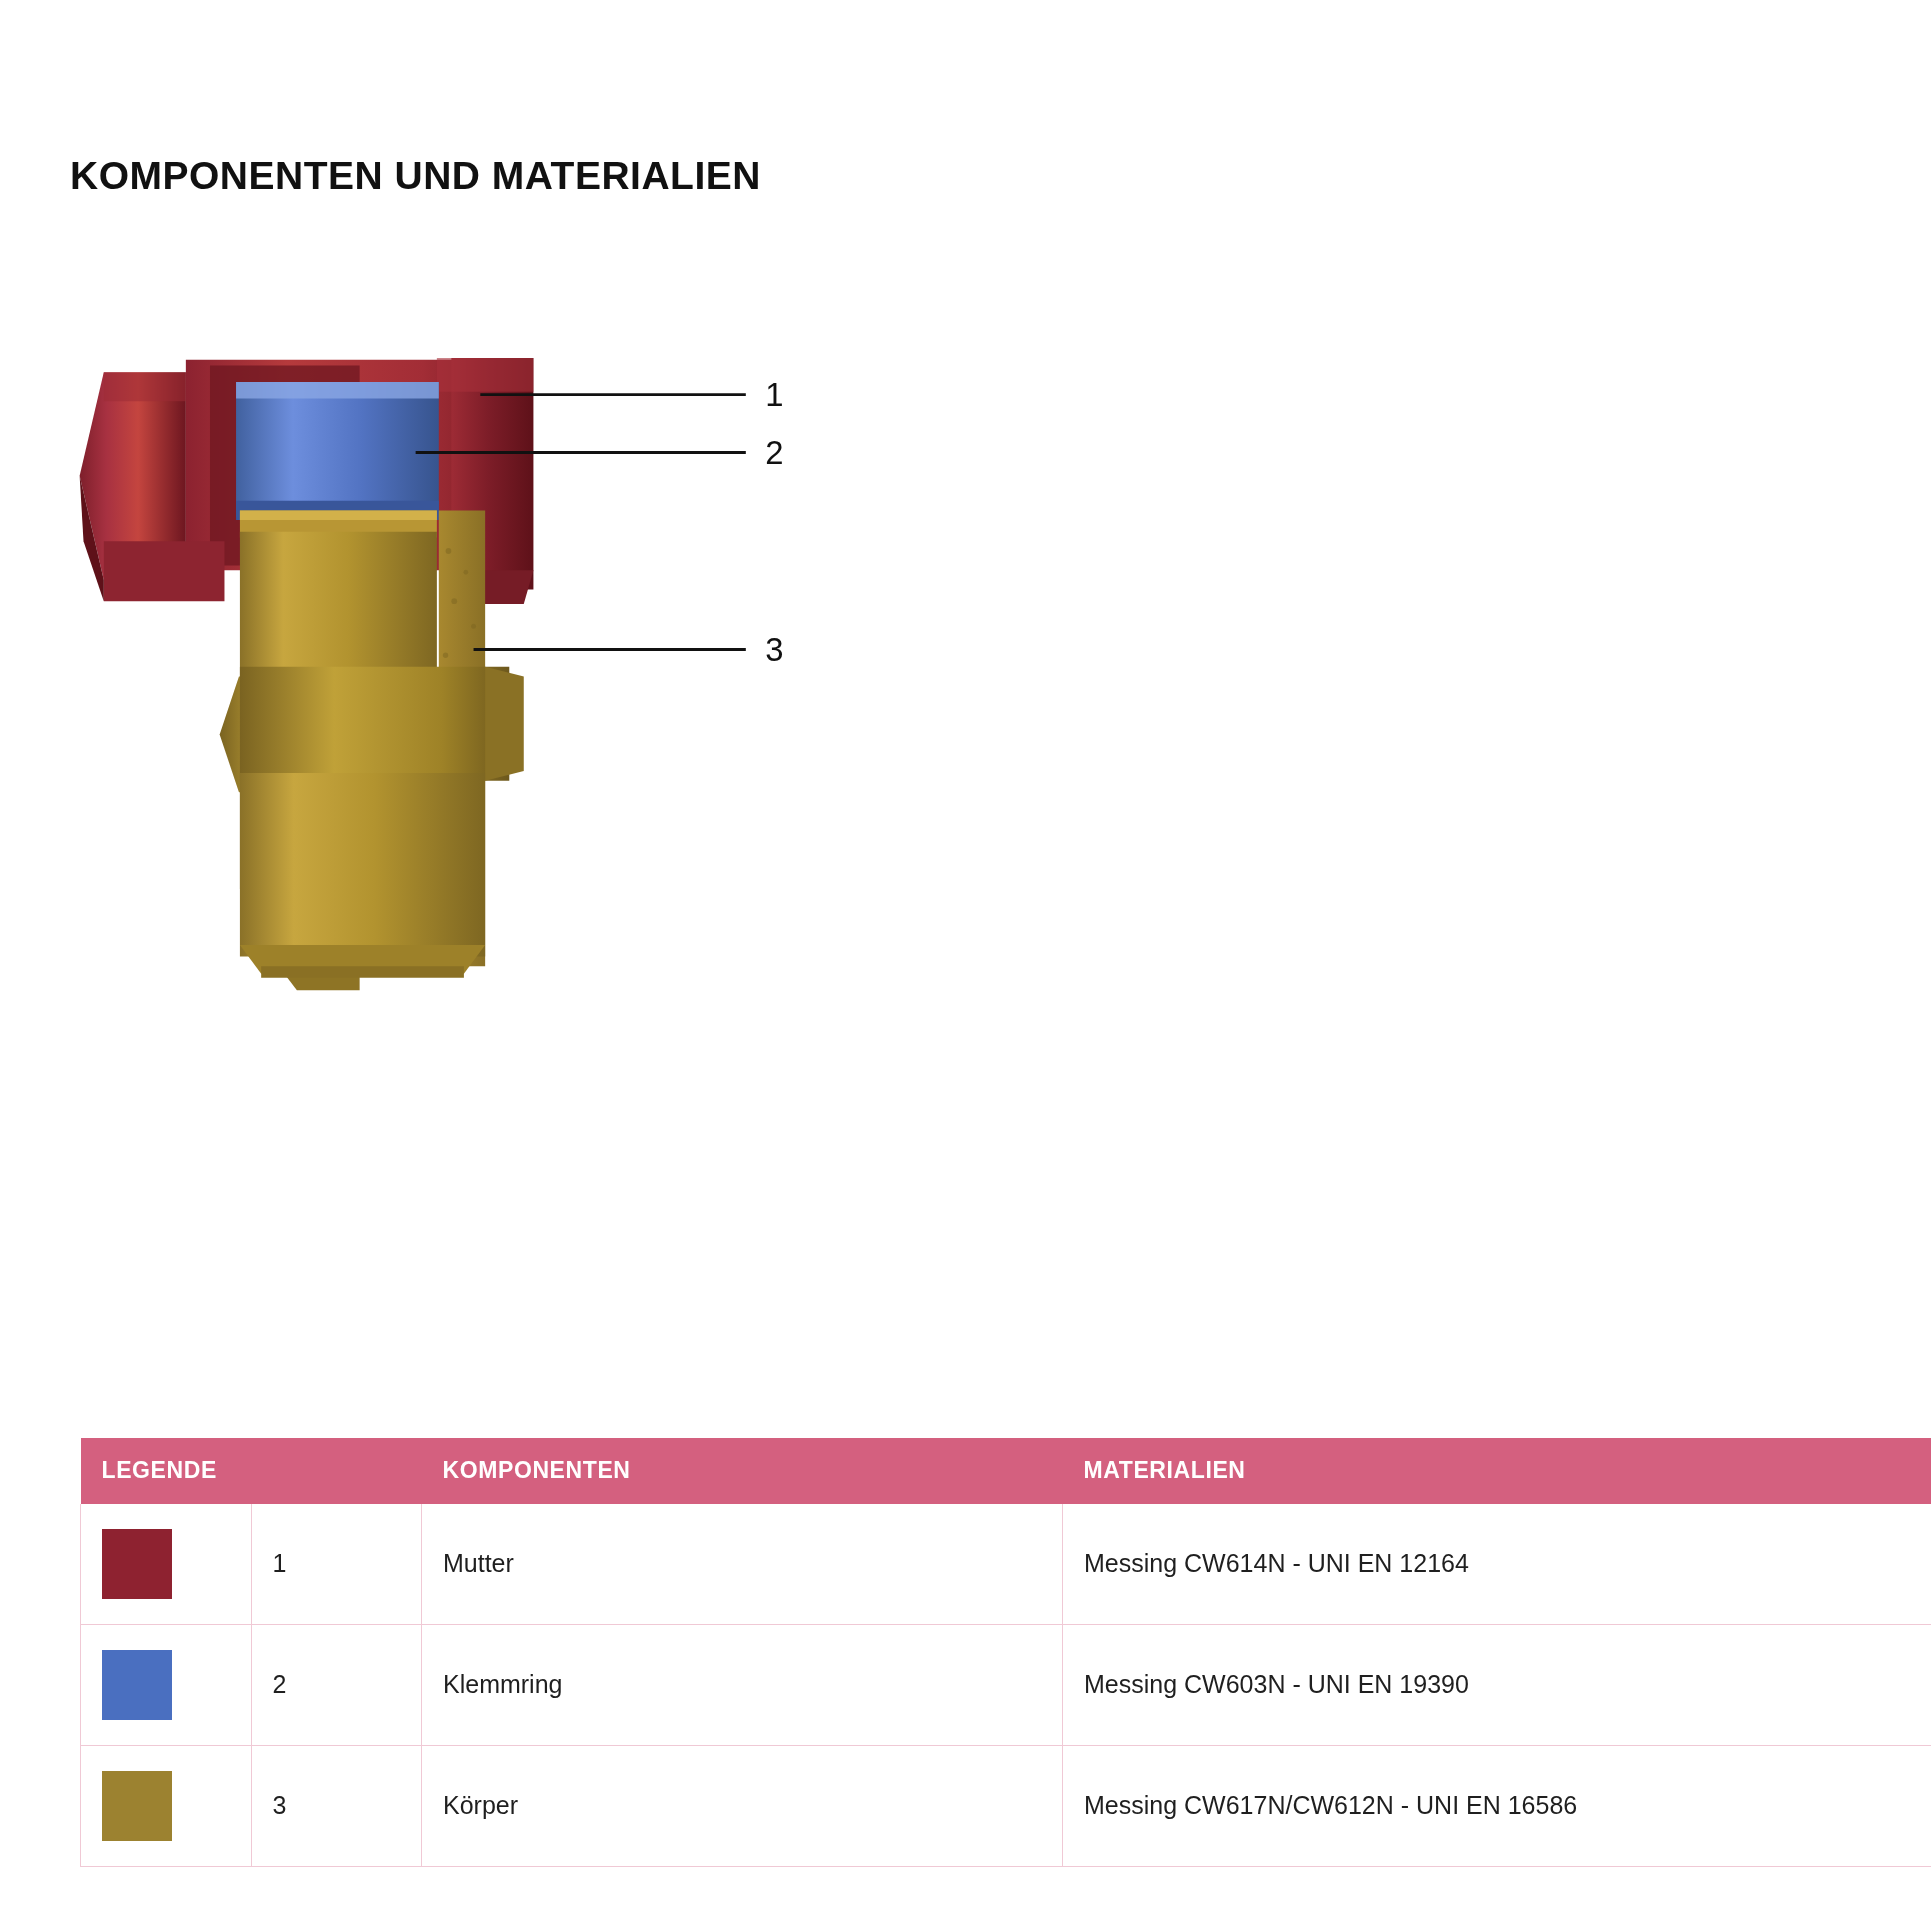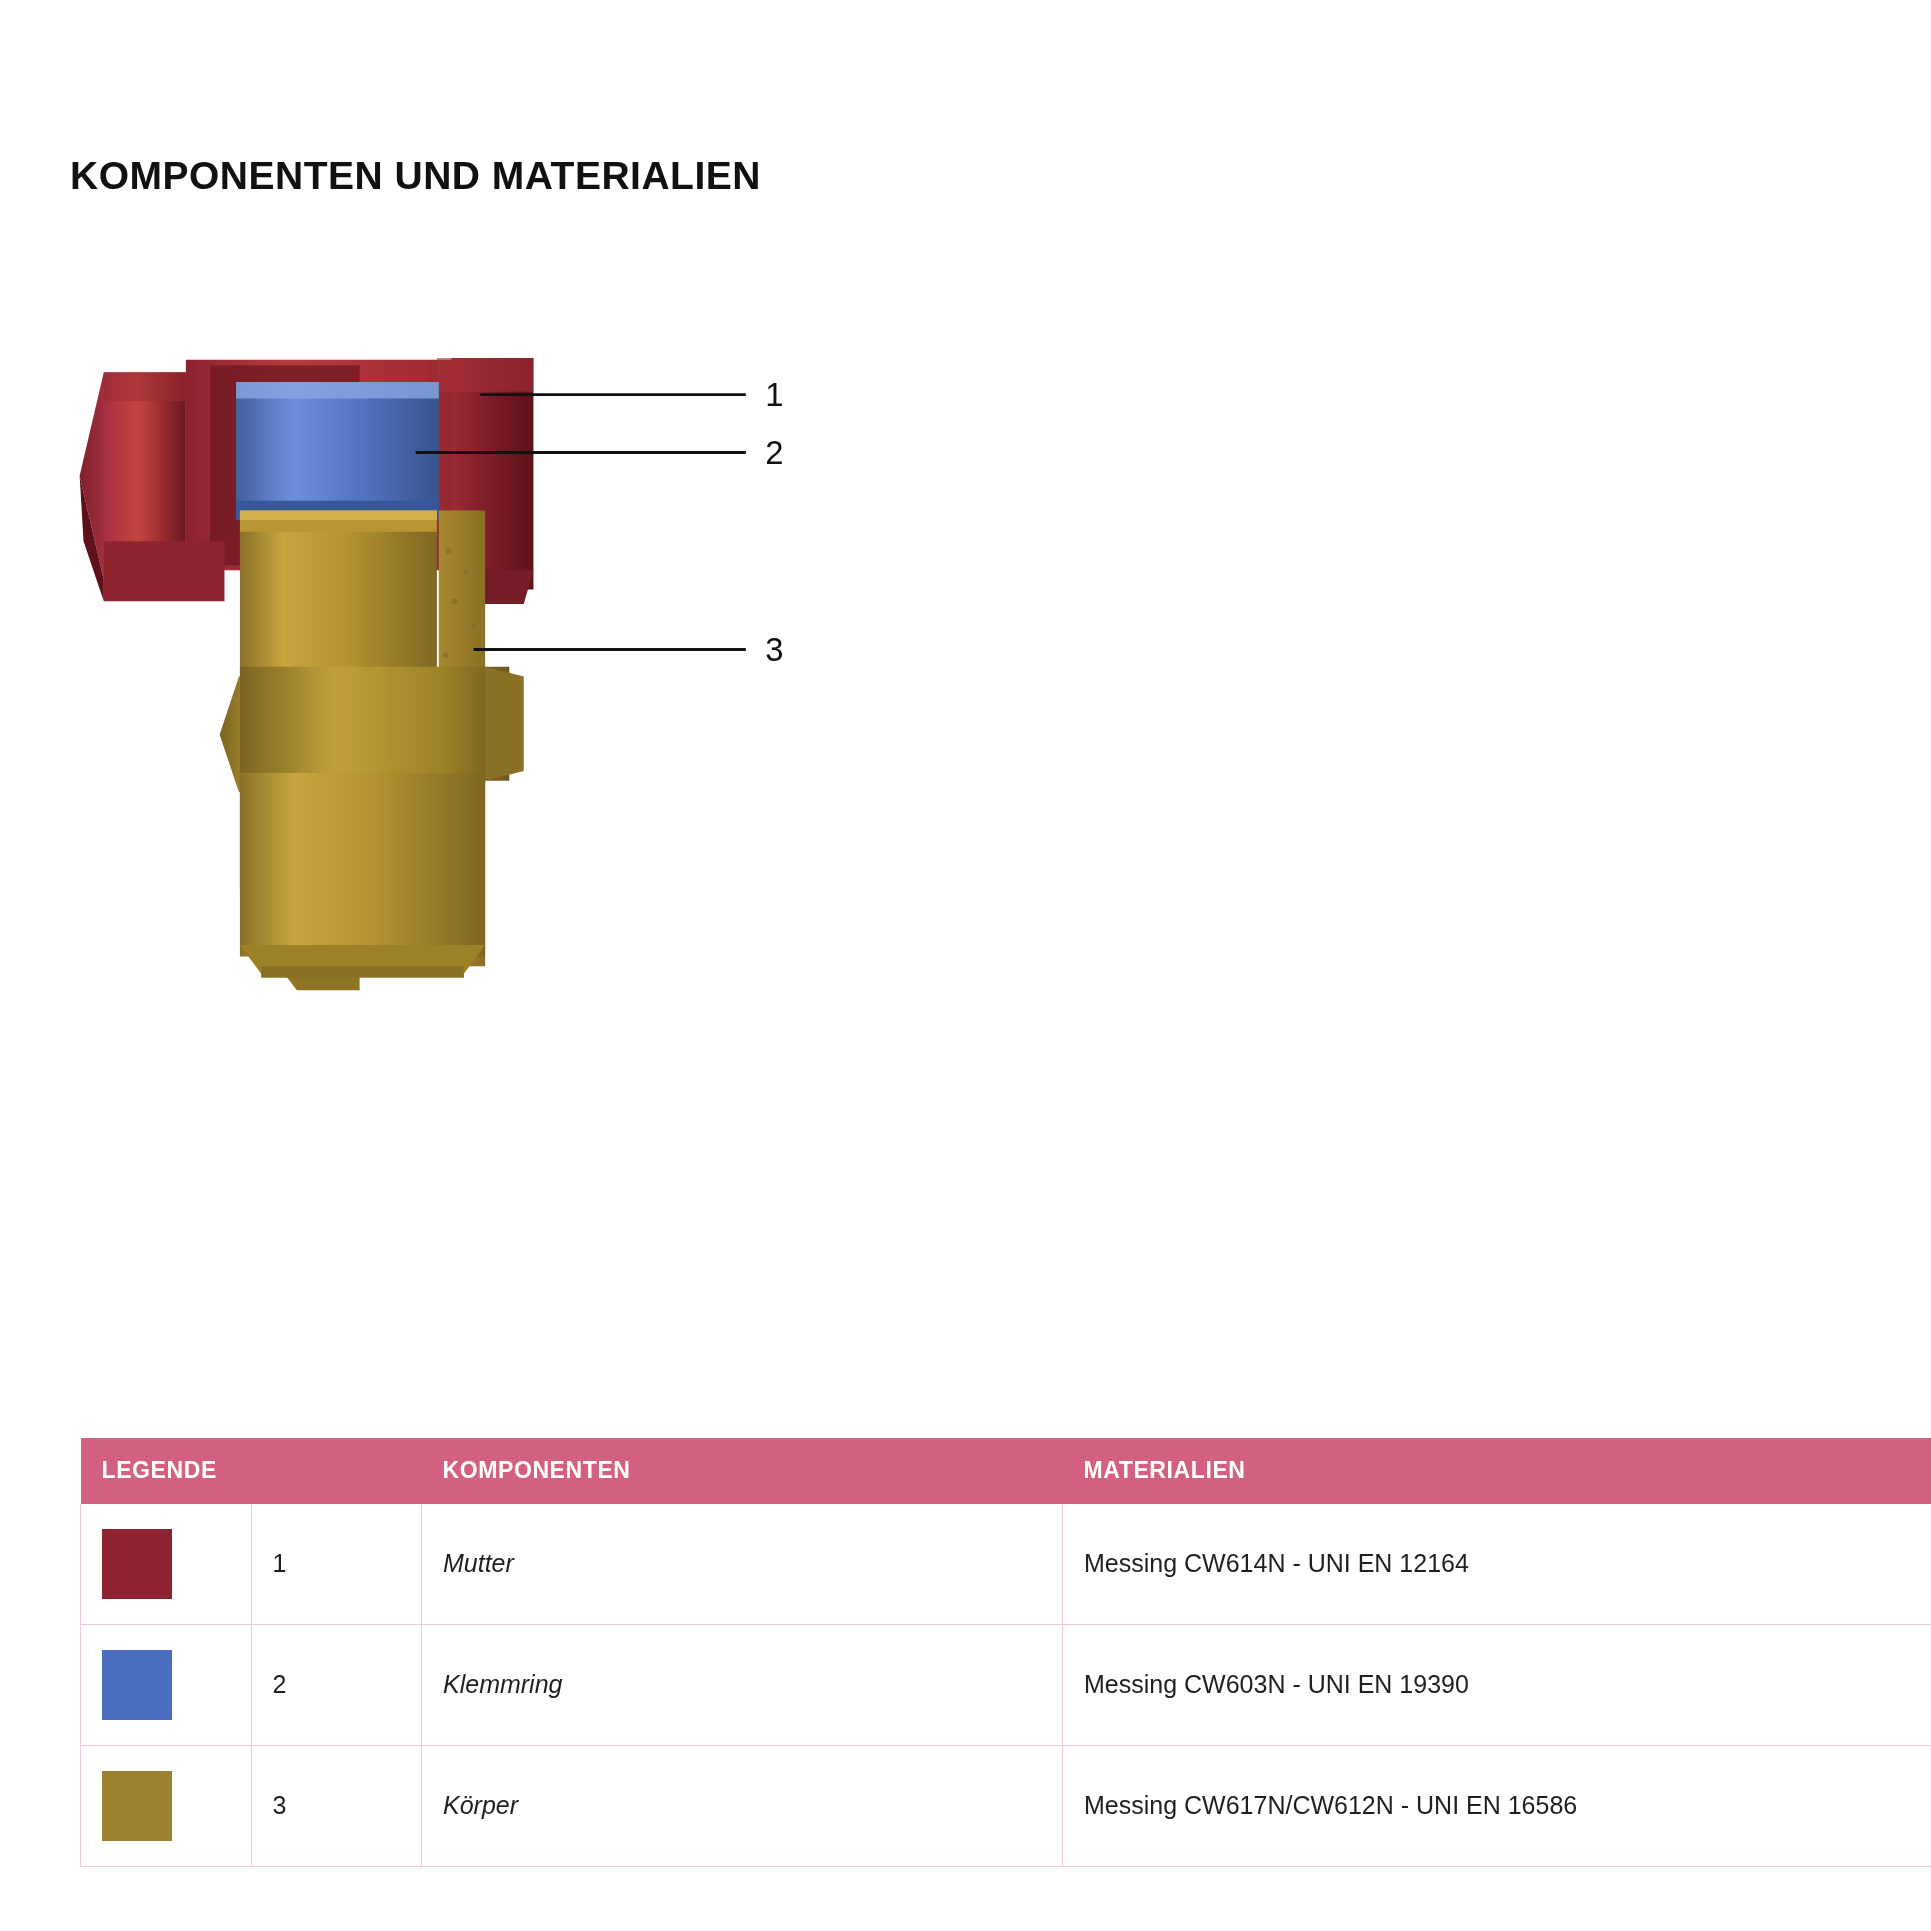--- a/index.html
+++ b/index.html
@@ -80,21 +80,21 @@
     height: 54px;
   }
   .legend-table tr td:first-child {
     border-left: 1px solid #f0c9d5;
   }
   .legend-table tr:last-child td {
     border-bottom: 1px solid #f0c9d5;
   }
   .col-swatch { width: 145px; }
   .col-num    { width: 154px; }
-  .col-comp   { width: 599px; font-style: italic; }
+  .col-comp   { width: 599px; }
   .col-mat    { width: 830px; }
 
   .swatch {
     width: 70px;
     height: 70px;
     display: block;
   }
   .num-cell { font-size: 25px; }
 
   

